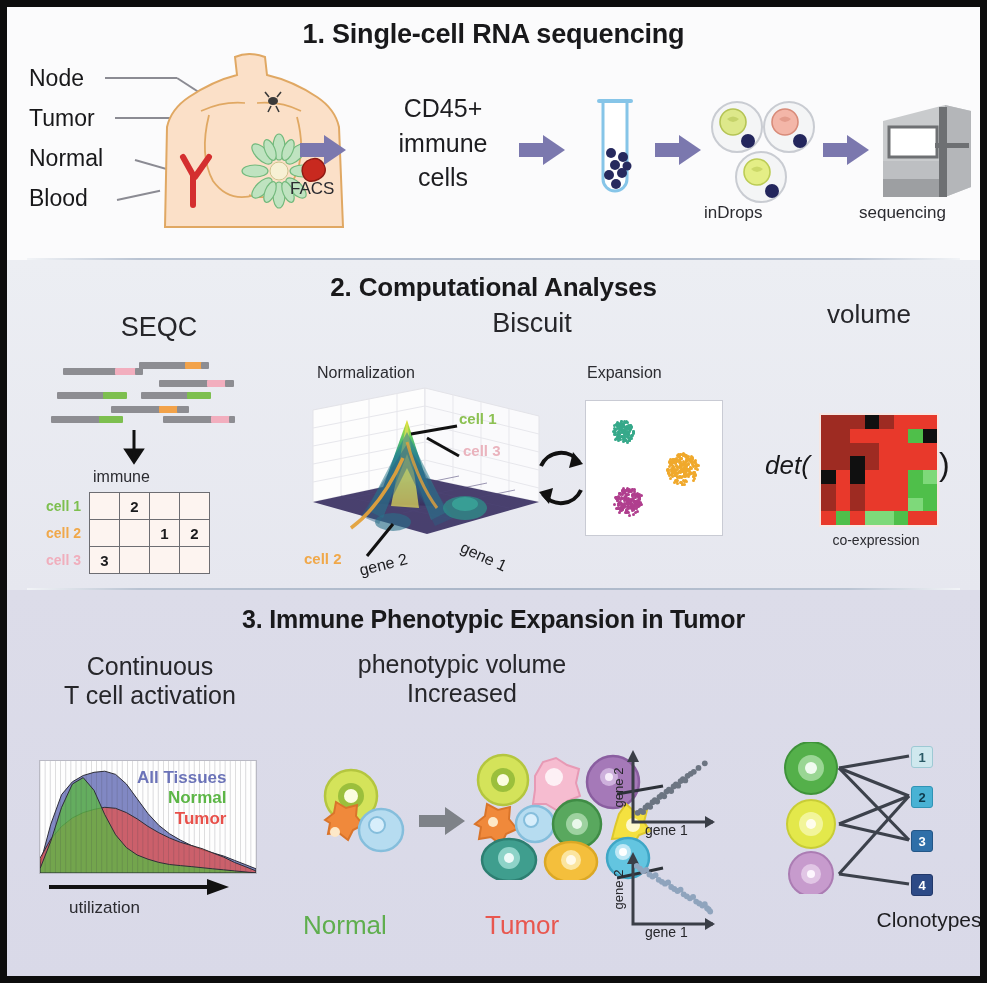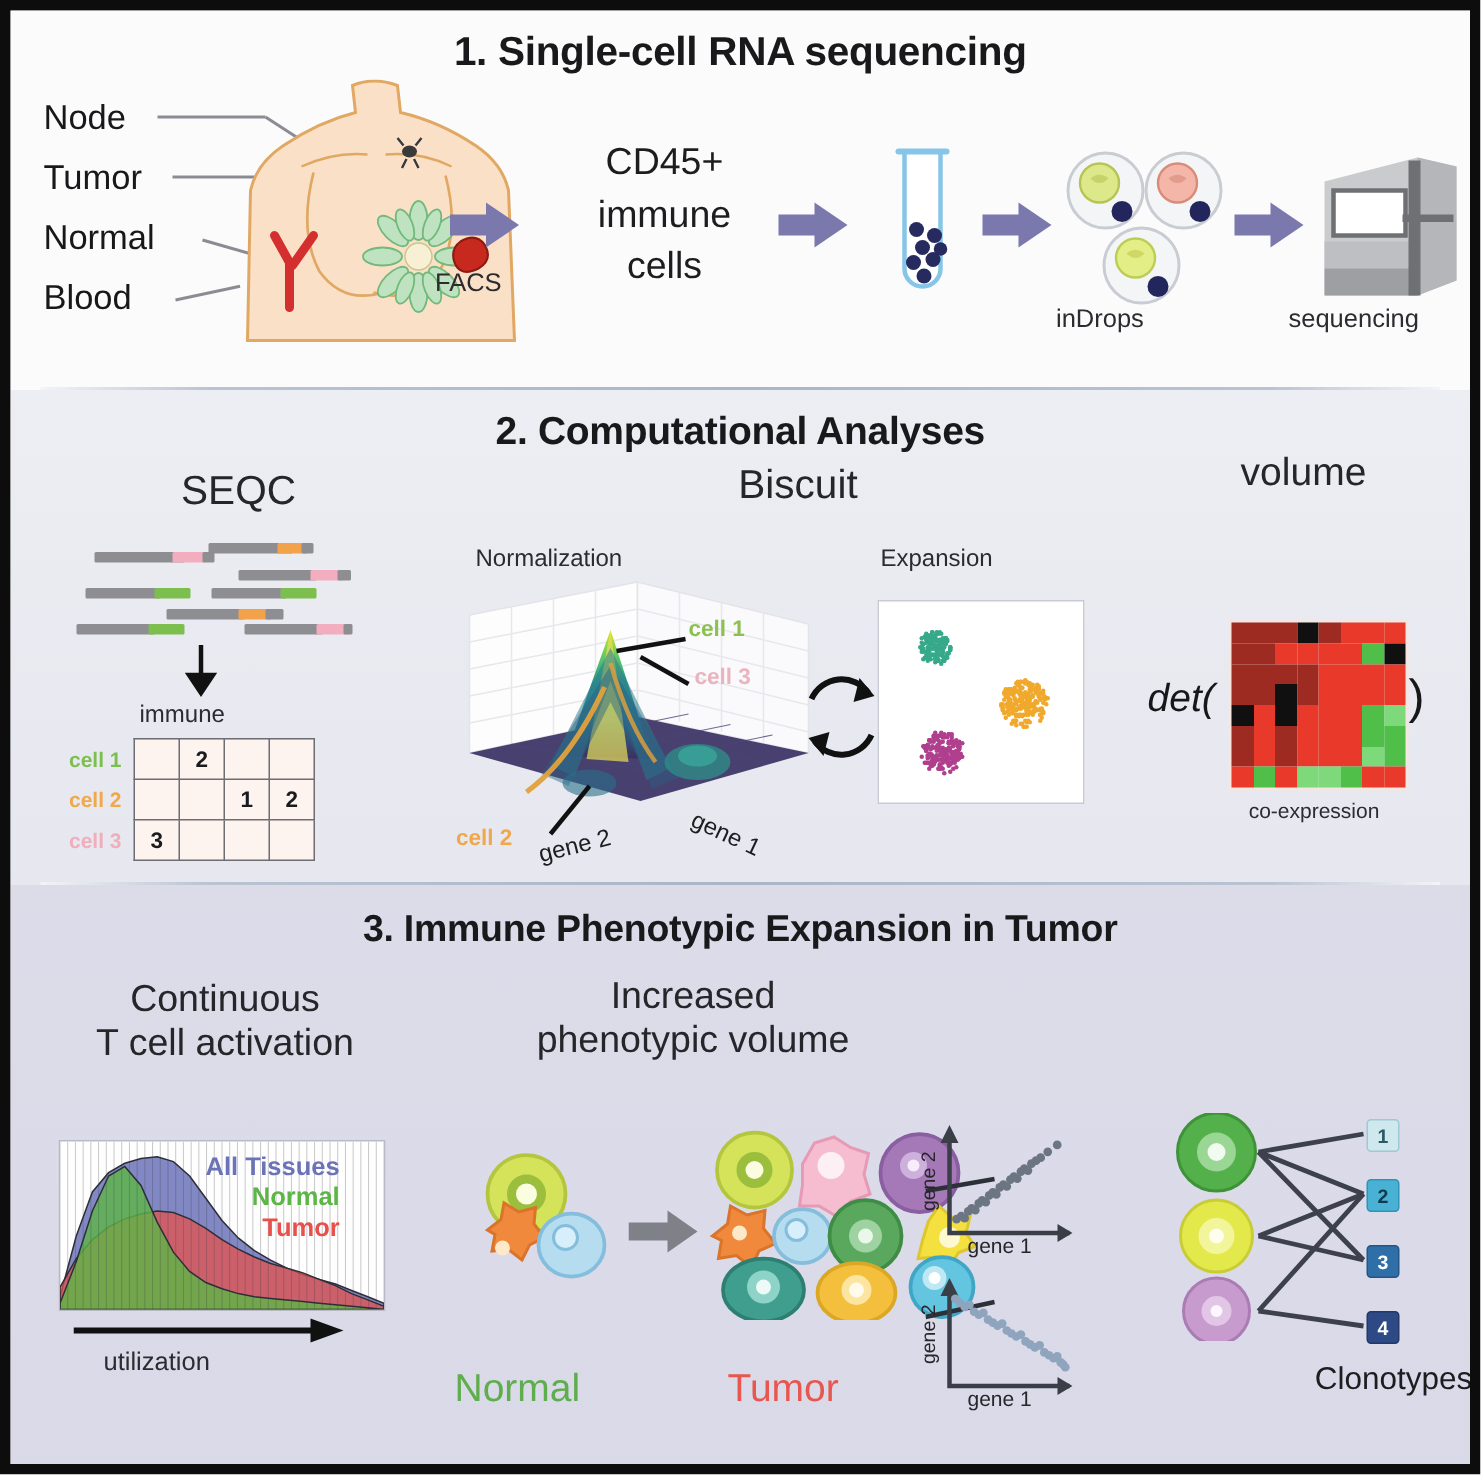--- a/index.html
+++ b/index.html
@@ -940,22 +940,22 @@
       <div style="color:#5cb646;">Normal</div>
       <div style="color:#e8504a;">Tumor</div>
     </div>
     <svg style="position:absolute;left:42px;top:288px;" width="184" height="18">
       <path d="M0 9 L160 9" stroke="#111" stroke-width="4"></path>
       <path d="M158 1 L180 9 L158 17 Z" fill="#111"></path>
     </svg>
     <div class="small" style="left:62px;top:308px;width:150px;font-size:17px;">utilization</div>
 
     <div class="sub" style="left:290px;top:60px;width:330px;font-size:25px;line-height:1.16;">
+      <div>phenotypic volume</div>
       <div>Increased</div>
-      <div>phenotypic volume</div>
     </div>
 
     <svg style="position:absolute;left:296px;top:178px;" width="110" height="100" viewBox="0 0 110 100">
       <g>
         <circle cx="48" cy="28" r="26" fill="#d4e35a" stroke="#b4c63f" stroke-width="2.5"></circle>
         <circle cx="48" cy="28" r="13" fill="#9bbf3c"></circle>
           <circle cx="48" cy="28" r="7" fill="#fbfde0"></circle>
       </g>
       <g>
         <path d="M22 52 l9 -7 l2 -11 l10 6 l11 -3 l-1 11 l7 9 l-10 5 l-5 10 l-9 -7 l-11 1 l2 -11 z" fill="#f0893b" stroke="#d9742a" stroke-width="2"></path>

